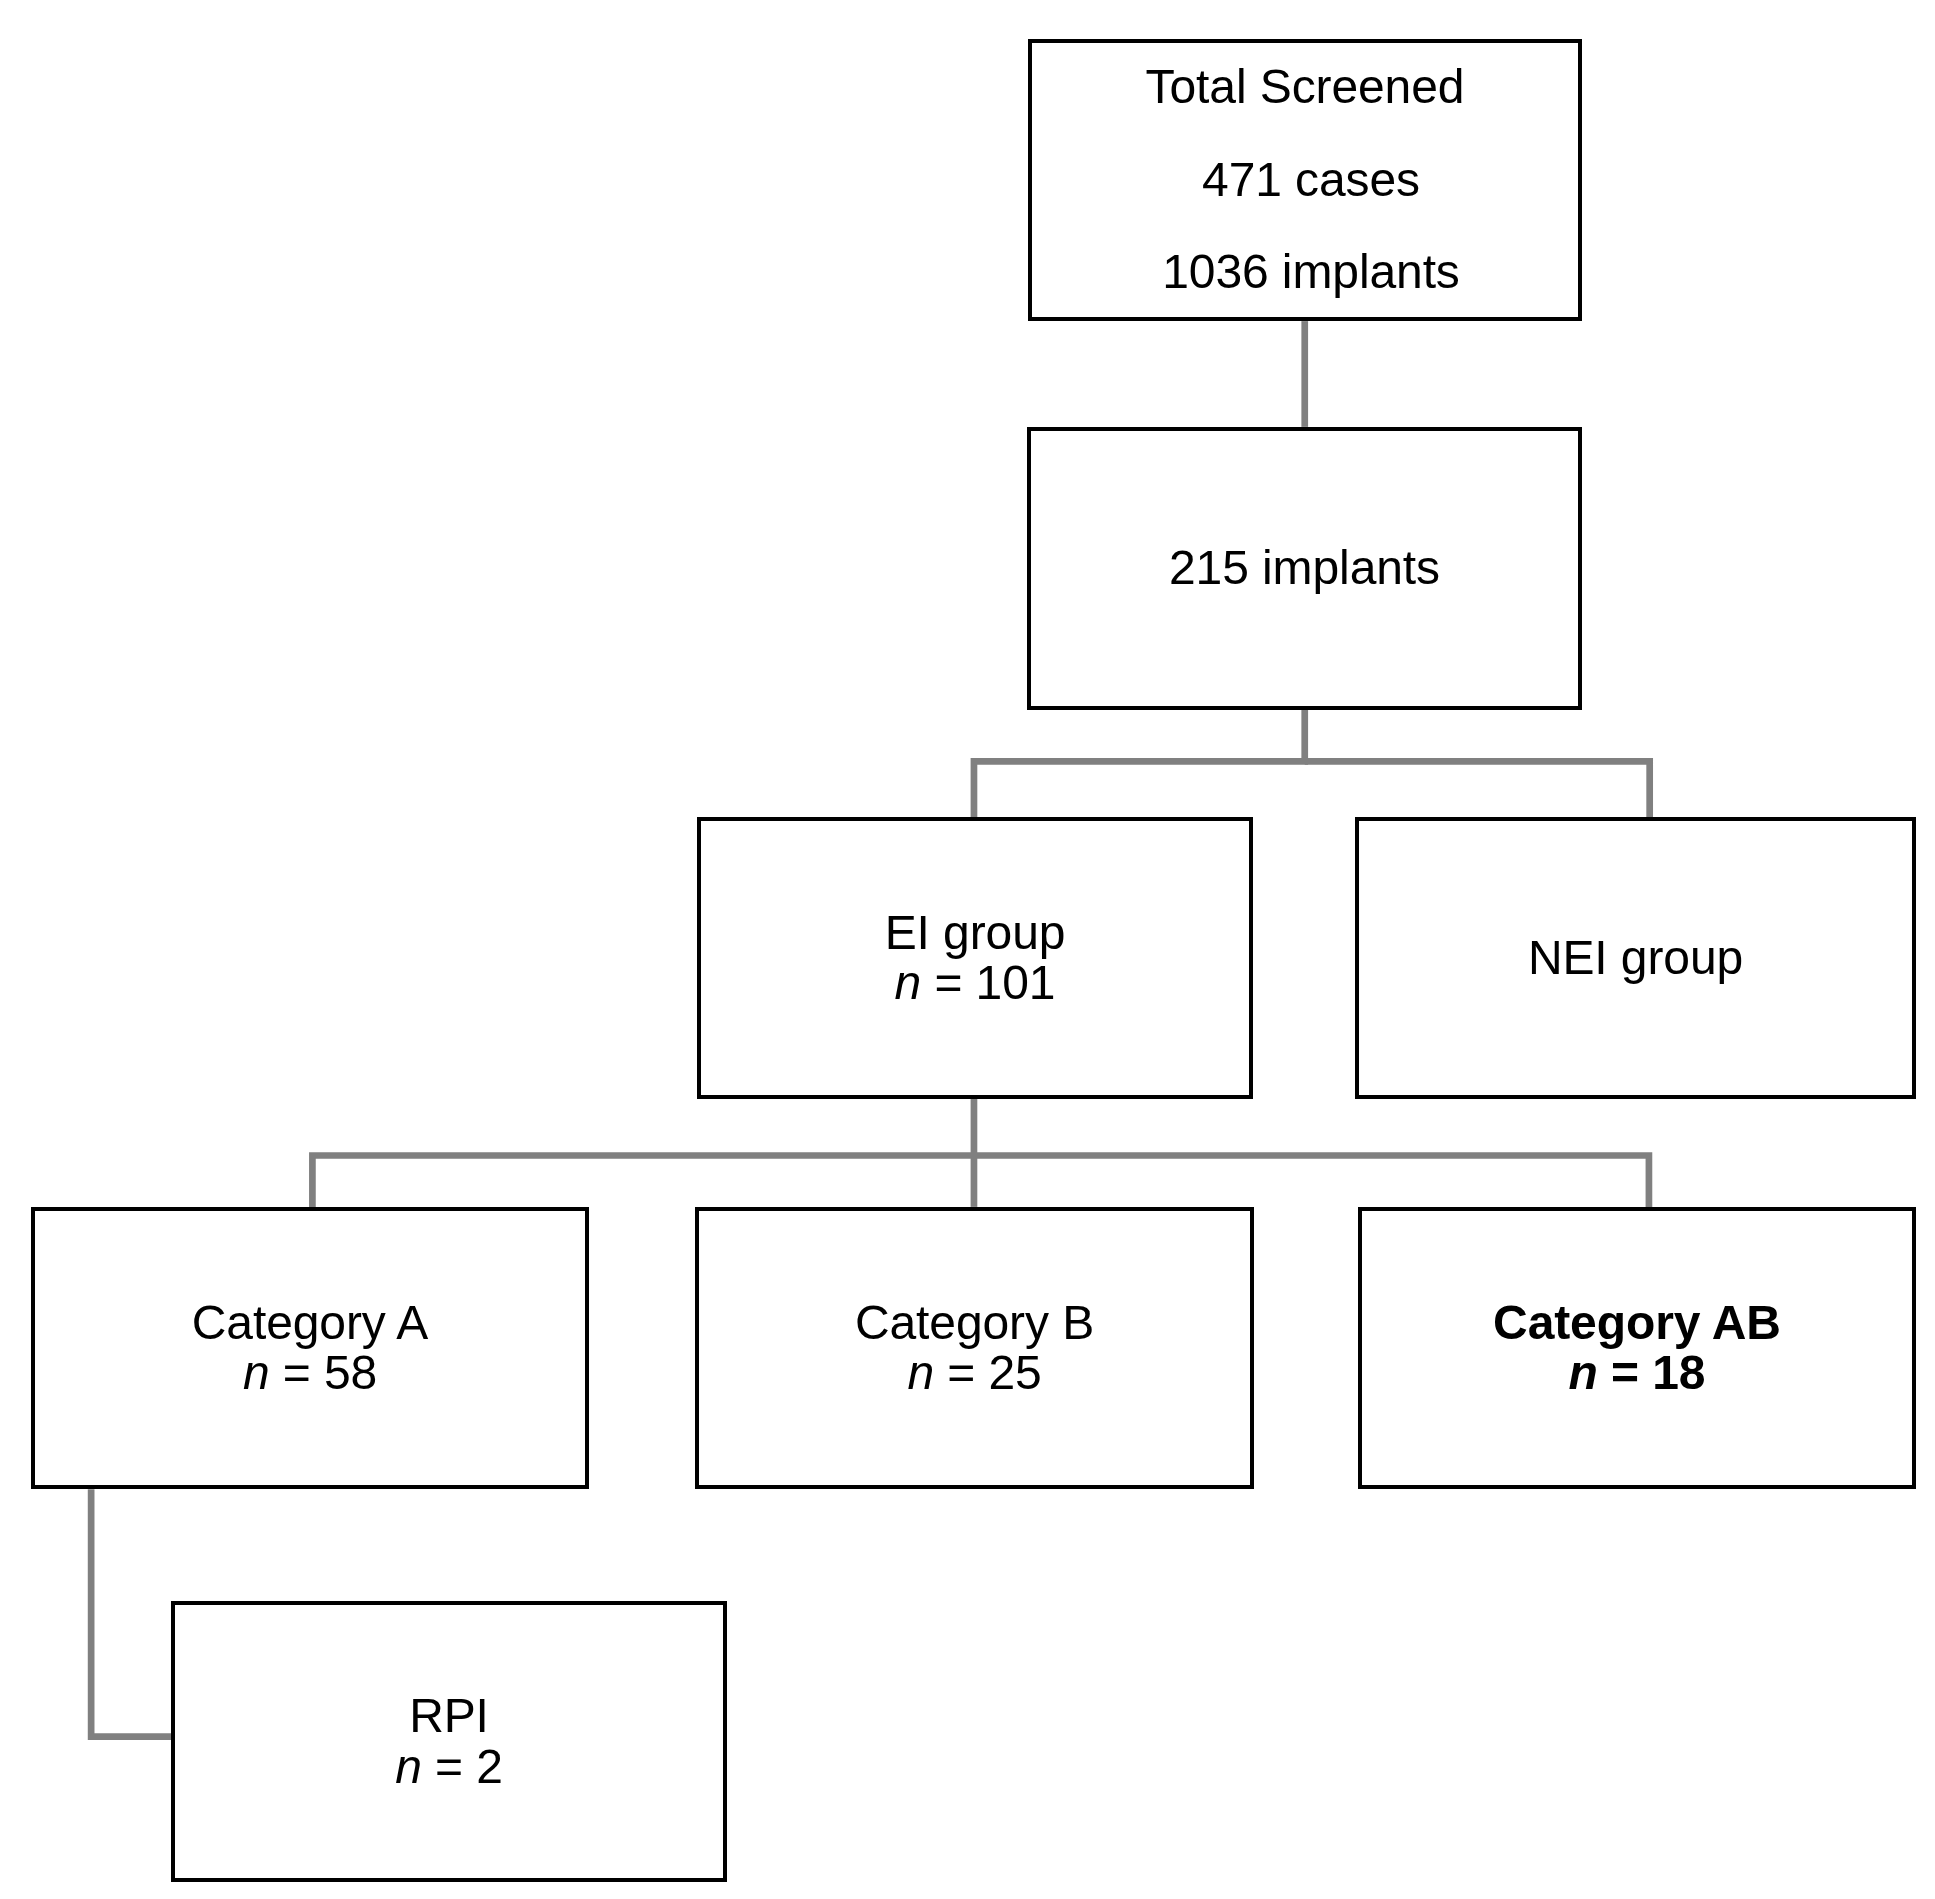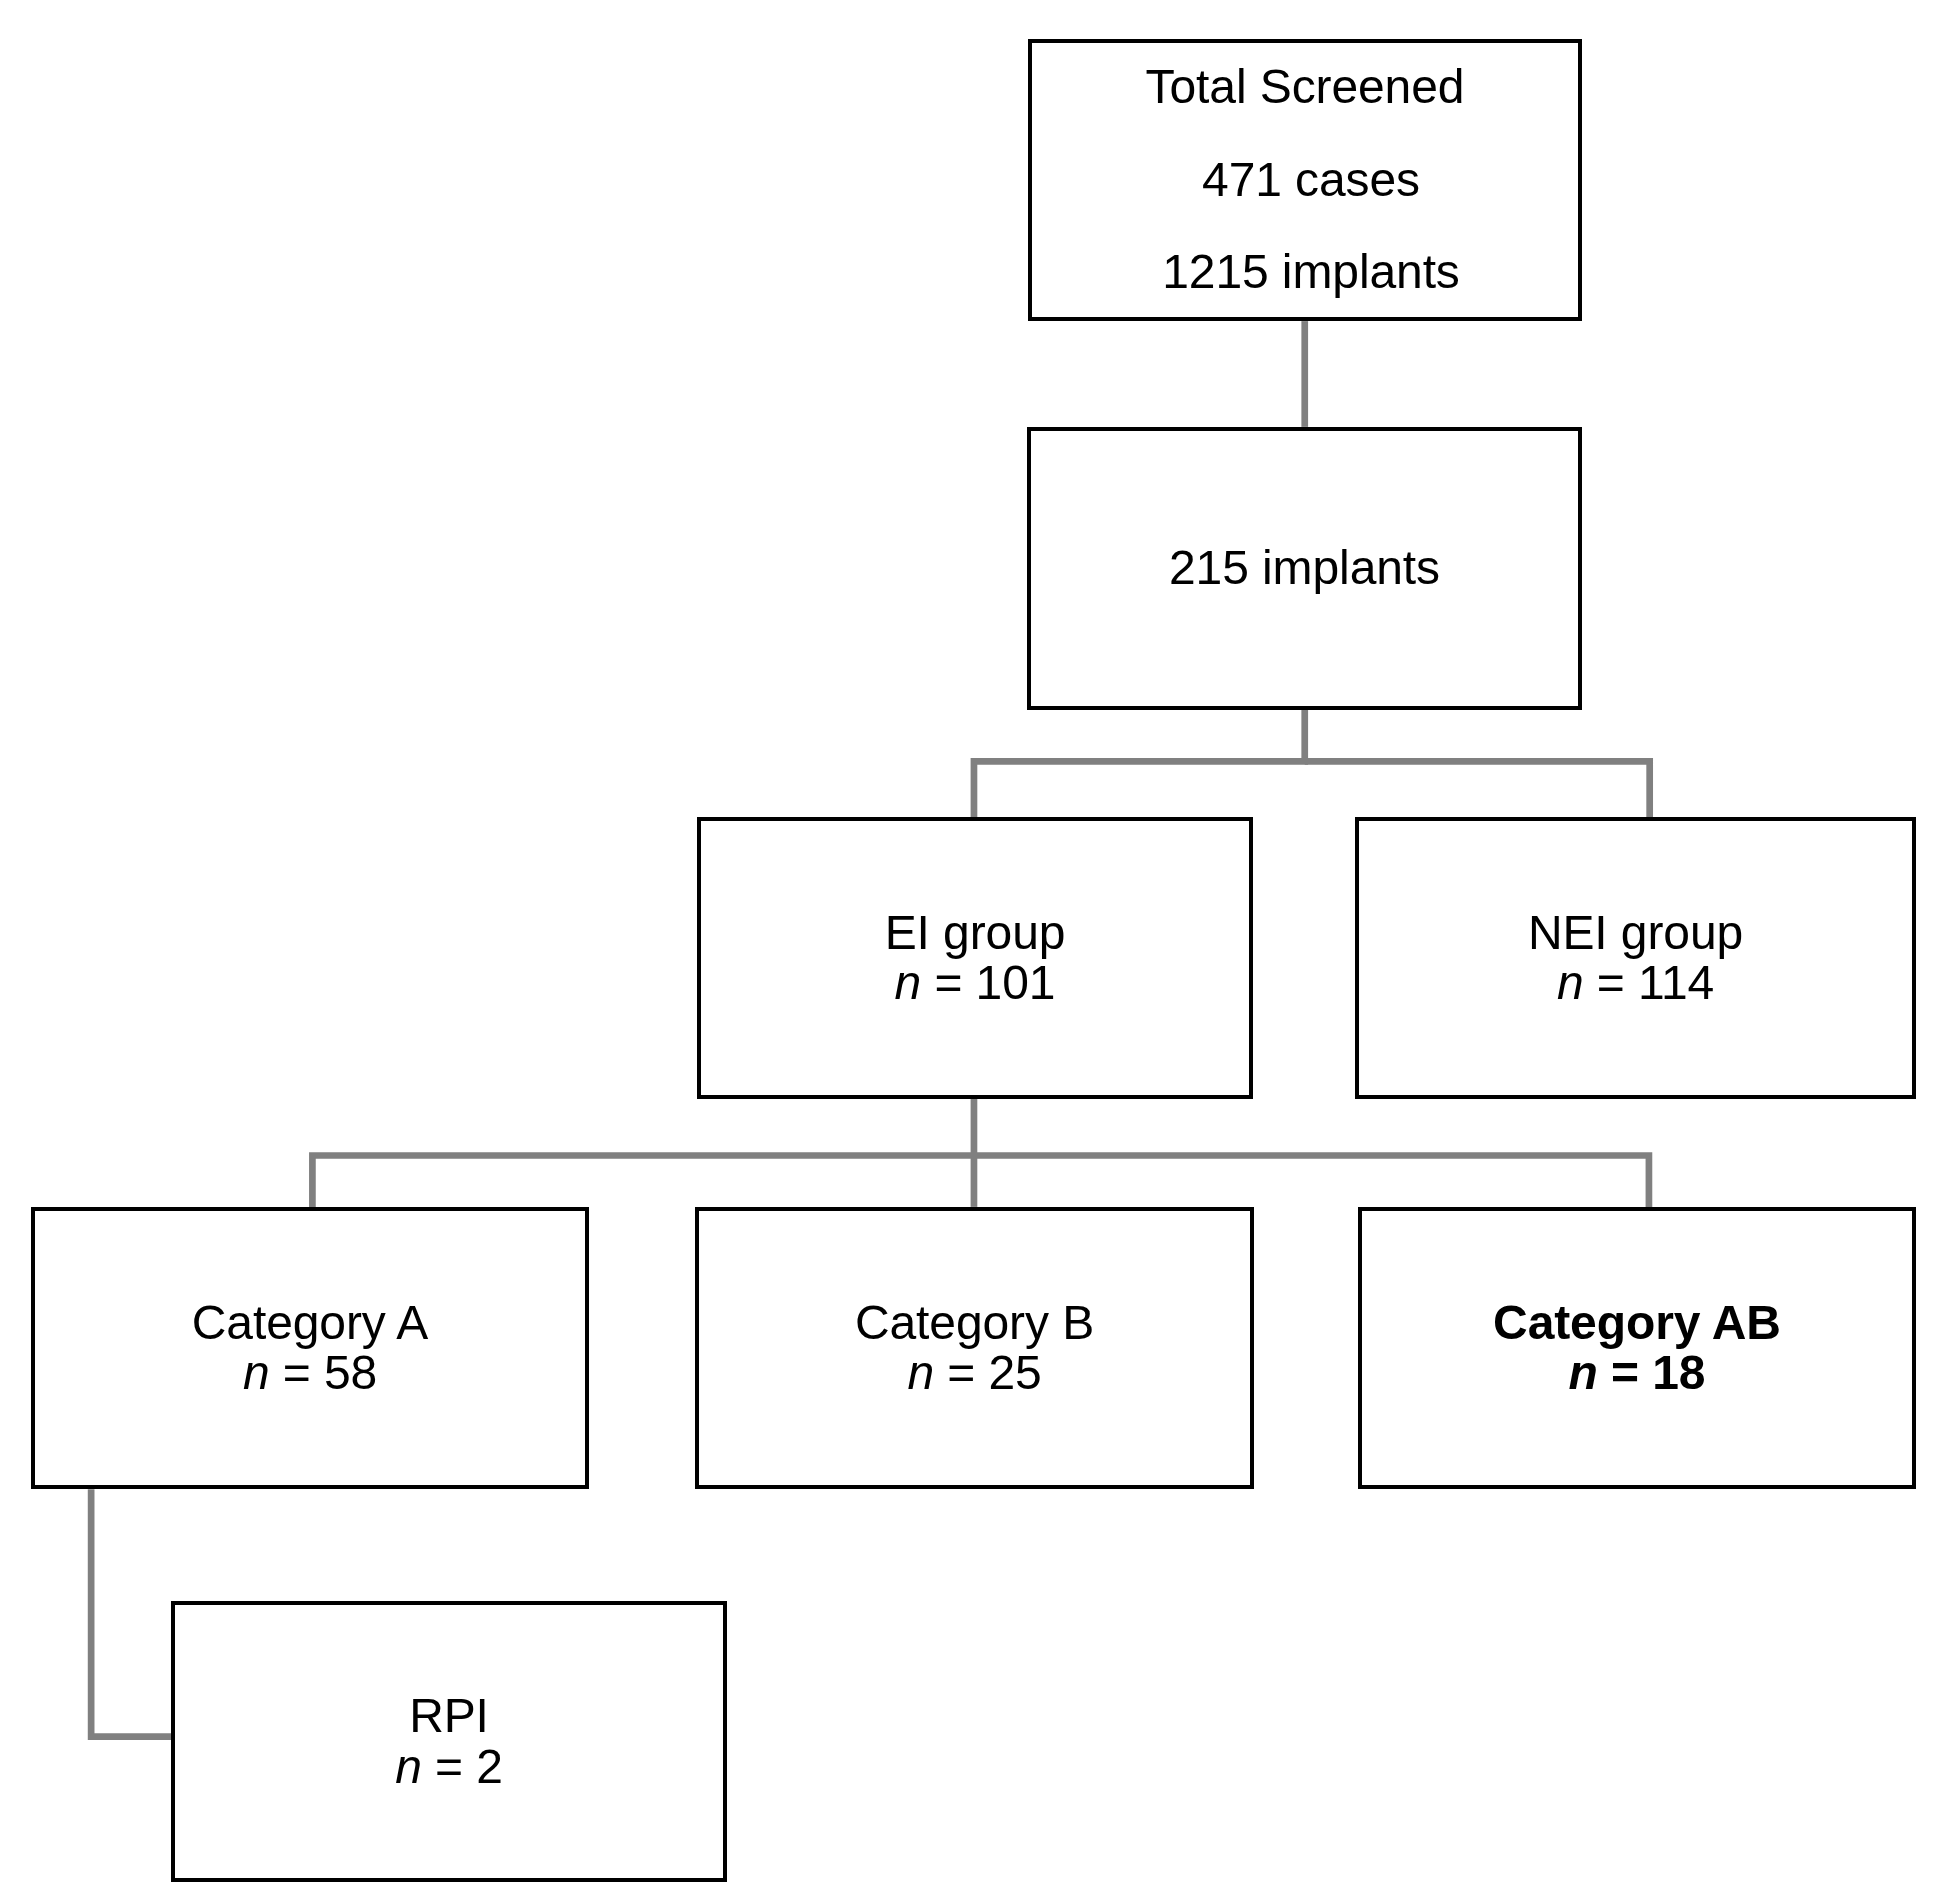--- a/index.html
+++ b/index.html
@@ -80,39 +80,36 @@
       <path d="M 1307 1551 L 419 1551 L 419 1620"></path>
       <path d="M 1307 1551 L 2213 1551 L 2213 1620"></path>
 
       <path d="M 122 1999 L 122 2331 L 230 2331"></path>
     </g>
   </svg>
 
   <div class="node" id="node-total-screened">
     <span class="node-line">Total Screened</span>
     <span class="node-line spaced">471 cases</span>
-    <span class="node-line spaced">1215 implants</span>
+    <span class="node-line spaced">1036 implants</span>
   </div>
 
   <div class="node" id="node-eligible">
     <span class="node-line">215 implants</span>
   </div>
 
   <div class="node" id="node-ei-group">
     <span class="node-line">EI group</span>
     <span class="node-line spaced-lg">
       <span class="nvar">n</span><span> = </span><span>101</span>
     </span>
   </div>
 
   <div class="node" id="node-nei-group">
     <span class="node-line">NEI group</span>
-    <span class="node-line spaced-lg">
-      <span class="nvar">n</span><span> = </span><span>114</span>
-    </span>
   </div>
 
   <div class="node" id="node-category-a">
     <span class="node-line">Category A</span>
     <span class="node-line spaced-lg">
       <span class="nvar">n</span><span> = </span><span>58</span>
     </span>
   </div>
 
   <div class="node" id="node-category-b">

